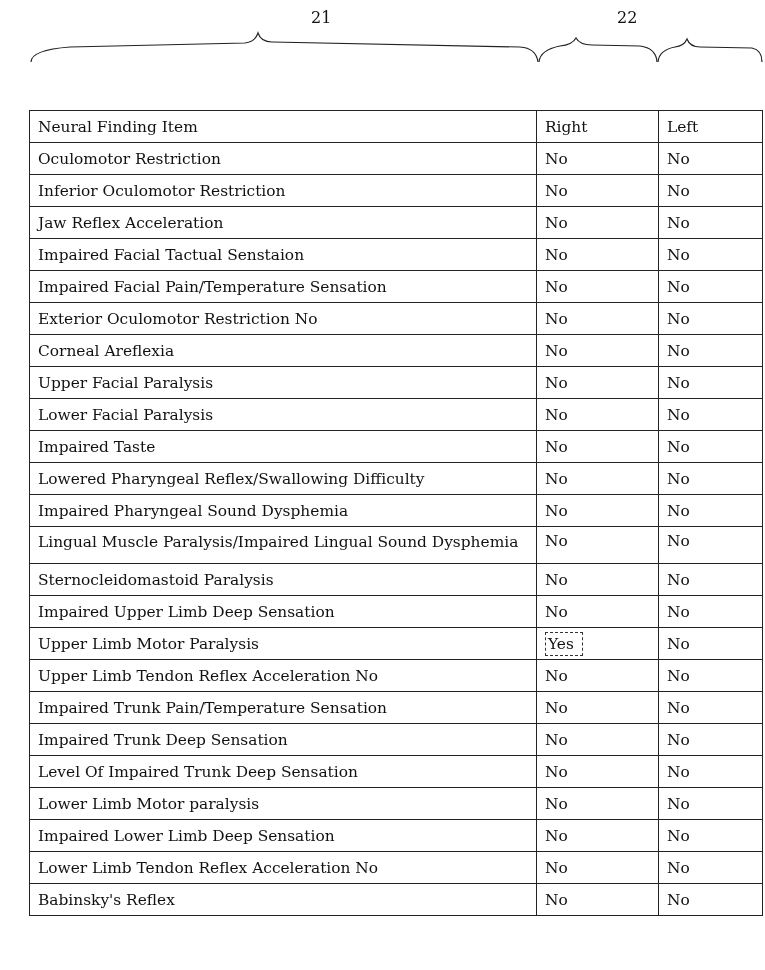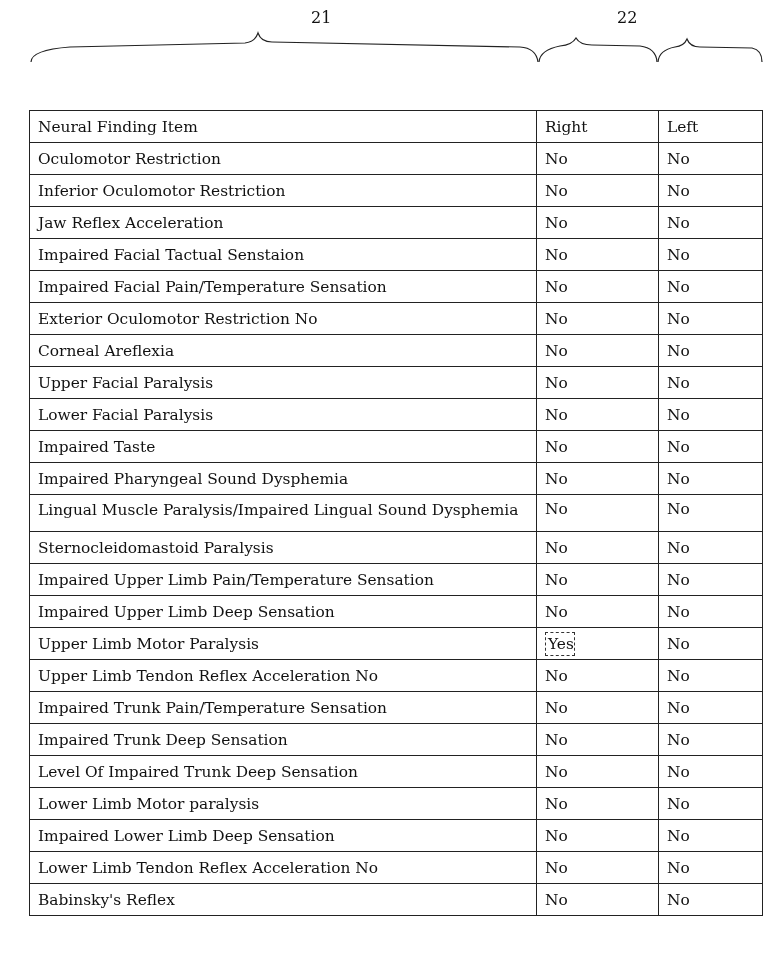--- a/index.html
+++ b/index.html
@@ -7,21 +7,21 @@
          font-family:"DejaVu Serif","Liberation Serif",serif; color:#111; }
   .ref { position:absolute; top:8px; font-size:16px;margin-left:48px; }
   #brackets { position:absolute; left:0; top:0; }
   table.grid { position:absolute; left:29px; top:66px; border-collapse:collapse; table-layout:fixed; width:733px;margin-top:44px; }
   table.grid td { border:1.3px solid #222; padding:0 0 0 8px; font-size:15.4px; height:31px; vertical-align:middle; white-space:nowrap; }
   table.grid col.c1 { width:507px; }
   table.grid col.c2 { width:122px; }
   table.grid col.c3 { width:104px; }
   td.item.wrap { white-space:normal; line-height:31px; vertical-align:top; }
   td.val.top { vertical-align:top; padding-top:5px; }
-  .yes { display:inline-block; border:1px dashed #333; padding:0 0 0 2px; line-height:22px; }
+  .yes { display:inline-block; border:1px dashed #333; padding:0 8px 0 2px; line-height:22px; }
 </style>
 </head>
 <body>
 
 <span class="ref" style="left:263px;">21</span>
 <span class="ref" style="left:569px;">22</span>
 <span class="ref" style="left:716px;">23</span>
 
 <svg id="brackets" width="765" height="70">
   <g fill="none" stroke="#222" stroke-width="1.2">
@@ -88,36 +88,36 @@
         <td class="item">Lower Facial Paralysis</td>
         <td class="val">No</td>
         <td class="val">No</td>
       </tr>
       <tr>
         <td class="item">Impaired Taste</td>
         <td class="val">No</td>
         <td class="val">No</td>
       </tr>
       <tr>
+        <td class="item">Lowered Pharyngeal Reflex/Swallowing Difficulty</td>
+        <td class="val">No</td>
+        <td class="val">No</td>
+      </tr>
+      <tr>
         <td class="item">Impaired Pharyngeal Sound Dysphemia</td>
         <td class="val">No</td>
         <td class="val">No</td>
       </tr>
       <tr>
         <td class="item wrap" style="width: 440px;">Lingual Muscle Paralysis/Impaired Lingual Sound Dysphemia</td>
         <td class="val top">No</td>
         <td class="val top">No</td>
       </tr>
       <tr>
         <td class="item">Sternocleidomastoid Paralysis</td>
-        <td class="val">No</td>
-        <td class="val">No</td>
-      </tr>
-      <tr>
-        <td class="item">Impaired Upper Limb Pain/Temperature Sensation</td>
         <td class="val">No</td>
         <td class="val">No</td>
       </tr>
       <tr>
         <td class="item">Impaired Upper Limb Deep Sensation</td>
         <td class="val">No</td>
         <td class="val">No</td>
       </tr>
       <tr>
         <td class="item">Upper Limb Motor Paralysis</td>

